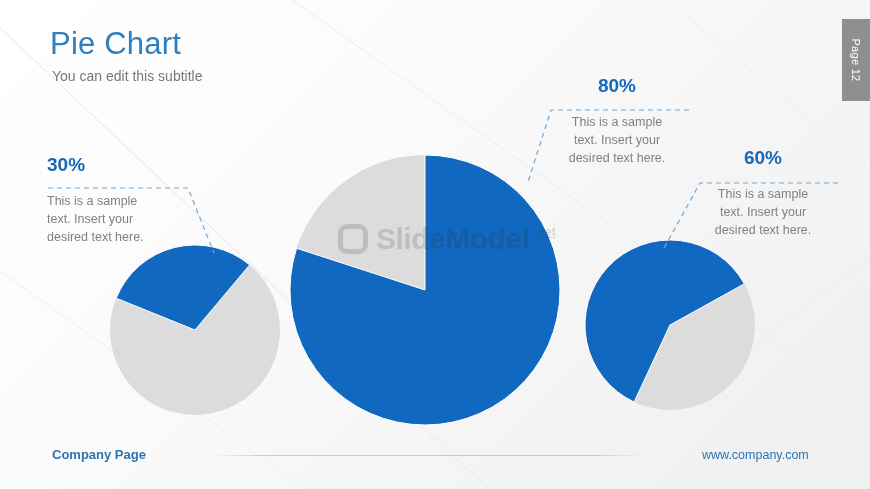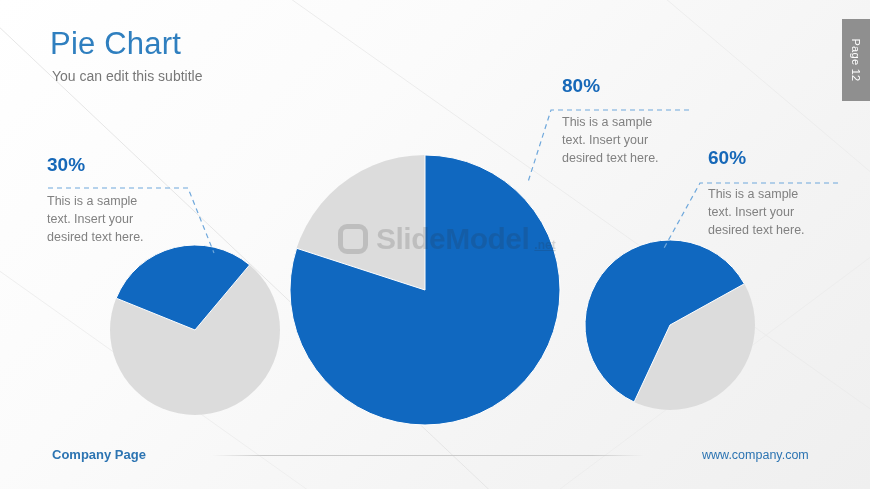--- a/index.html
+++ b/index.html
@@ -48,21 +48,21 @@
   .callout { position: absolute; }
   .callout .pct {
     font-size: 19px; font-weight: bold; color: #1668b8;
     line-height: 1.1;
   }
   .callout .body {
     font-size: 12.5px; color: #818181; line-height: 1.45;
     width: 110px;
   }
   .callout.align-right .pct,
-  .callout.align-right .body { text-align: left; }
+  .callout.align-right .body { text-align: center; }
   .callout.align-left .pct,
   .callout.align-left .body { text-align: left; }
 
   #callout-30 { left: 47px; top: 155px; }
   #callout-30 .body { margin-top: 16px; }
   #callout-80 { left: 562px; top: 76px; }
   #callout-80 .body { margin-top: 16px; }
   #callout-60 { left: 708px; top: 148px; }
   #callout-60 .body { margin-top: 16px; }
 
@@ -79,21 +79,21 @@
     width: 30px; height: 30px; border-radius: 9px;
     border: 5px solid #2b2b2b;
     box-sizing: border-box;
   }
   #watermark .wm-text {
     font-size: 30px; font-weight: bold; color: #2b2b2b;
     letter-spacing: -0.5px;
   }
   #watermark .wm-tld {
     font-size: 12px; font-weight: bold; color: #2b2b2b;
-    align-self: flex-end; margin-bottom: 4px; margin-left: -3px; text-decoration: underline;
+    align-self: flex-end; margin-bottom: 17px; margin-left: -3px; text-decoration: underline;
   }
 
   
   #footer-company {
     position: absolute; left: 52px; top: 447px;
     font-size: 13px; font-weight: bold; color: #2c74b2;
   }
   #footer-rule {
     position: absolute; left: 212px; top: 455px;
     width: 432px; height: 1px;

